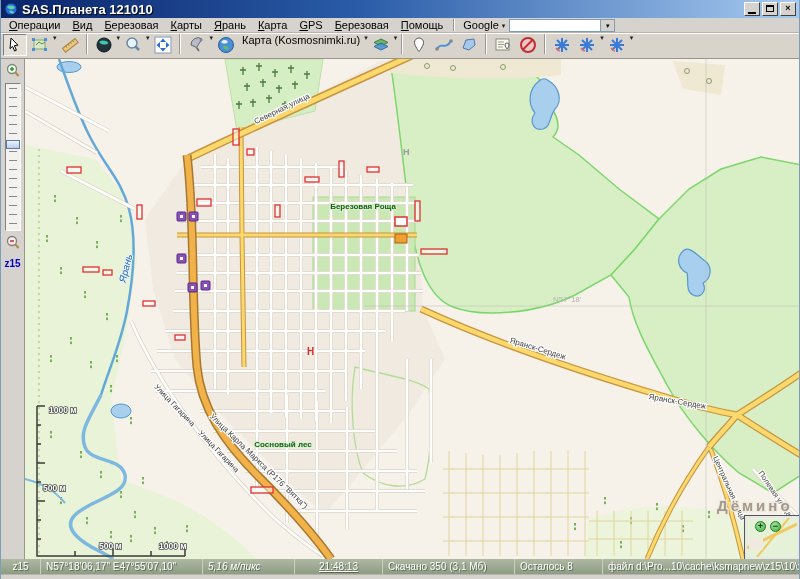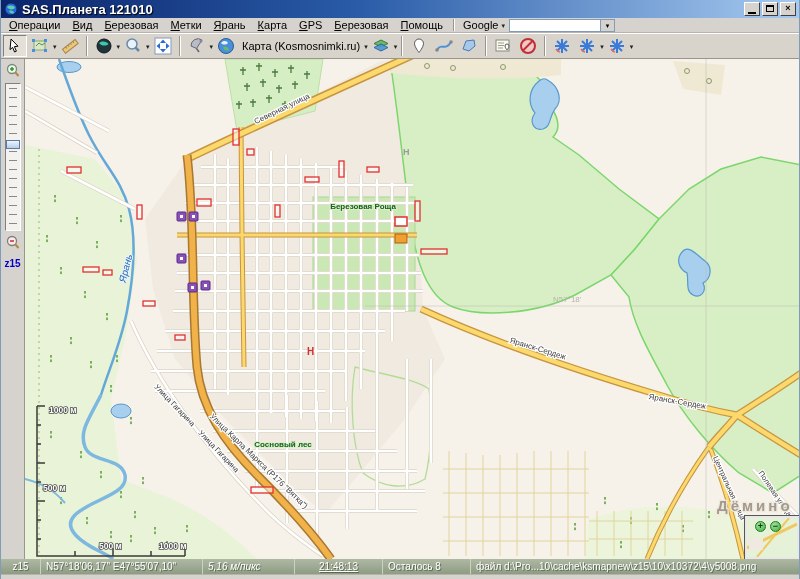--- a/index.html
+++ b/index.html
@@ -20,21 +20,21 @@
   .menu-item { display:inline-block; padding:18px 6px; color:#000; }
   .menu-item::first-letter { text-decoration:underline; }
   .mb-sep { width:2px; height:12px; border-left:1px solid #9a968e; border-right:1px solid #fff; margin:0 4px; }
   .google-combo { display:flex; align-items:center; gap:3px; padding:12px 4px; }
   .dd { font-size:7px; color:#222; line-height:1; }
   .search-box { display:flex; width:106px; height:13px; border:1px solid #7f9db9; background:#fff; }
   .search-box input { flex:1; border:none; outline:none; font-size:10px; padding:0 2px; min-width:0; }
   .combo-btn { width:14px; background:#d6d3ce; border-left:1px solid #7f9db9; font-size:7px; text-align:center; line-height:11px; }
 
   
-  .toolbar { height:26px; background:#d8d4cc; border-top:1px solid #fff; border-bottom:1px solid #9a968e; display:flex; align-items:center; padding:0 2px; gap:1px; flex:0 0 auto; }
+  .toolbar { height:26px; background:#d8d4cc; border-top:1px solid #fff; border-bottom:1px solid #9a968e; display:flex; padding:0 2px; gap:1px; flex:0 0 auto; }
   .tbtn { width:24px; height:22px; display:flex; align-items:center; justify-content:center; }
   .tbtn.pressed { border:1px solid; border-color:#808080 #fff #fff #808080; background:#e4e0d8; }
   .tb-sep { width:2px; height:20px; border-left:1px solid #9a968e; border-right:1px solid #fff; margin:0 3px; }
   .tb-label { font-size:11px; padding:0 3px; white-space:nowrap; }
   .tbtn svg { display:block; }
 
   
   .main { flex:1 1 auto; display:flex; min-height:0; }
   .zoompanel { width:24px; background:#d6d3ce; border-right:1px solid #9a968e; display:flex; flex-direction:column; align-items:center; padding-top:3px; flex:0 0 auto; }
   .zp-btn { width:18px; height:18px; display:flex; align-items:center; justify-content:center; }
@@ -85,21 +85,21 @@
           <i></i>
         </span>
       <span class="winbtn">×</span>
     </span>
   </div>
 
   <div class="menubar">
     <span class="menu-item">Операции</span>
     <span class="menu-item">Вид</span>
     <span class="menu-item">Березовая</span>
-    <span class="menu-item">Метки</span>
+    <span class="menu-item">Карты</span>
     <span class="menu-item">Ярань</span>
     <span class="menu-item">Карта</span>
     <span class="menu-item">GPS</span>
     <span class="menu-item">Березовая</span>
     <span class="menu-item">Помощь</span>
     <span class="mb-sep"></span>
     <span class="google-combo">
       <span>Google</span>
       <span class="dd">▾</span>
     </span>
@@ -482,18 +482,19 @@
         </div>
       </div>
     </div>
   </div>
 
   <div class="statusbar">
     <span class="sseg" style="width:40px; justify-content:center;">z15</span>
     <span class="sseg" style="width:162px;">N57°18'06,17" E47°55'07,10"</span>
     <span class="sseg" style="width:92px;font-style:italic;">5,16 м/пикс</span>
     <span class="sseg" style="width:88px; justify-content:center;text-decoration:underline;">21:48:13</span>
+    <span class="sseg" style="width:132px;">Скачано 350 (3,1 Мб)</span>
     <span class="sseg" style="width:88px;">Осталось 8</span>
     <span class="sseg" style="flex:1; border-right:none;">файл d:\Pro...10\cache\ksmapnew\z15\10\x10372\4\y5008.png</span>
   </div>
   <div class="bottomstrip"></div>
 
 </div>
 
 </body></html>

